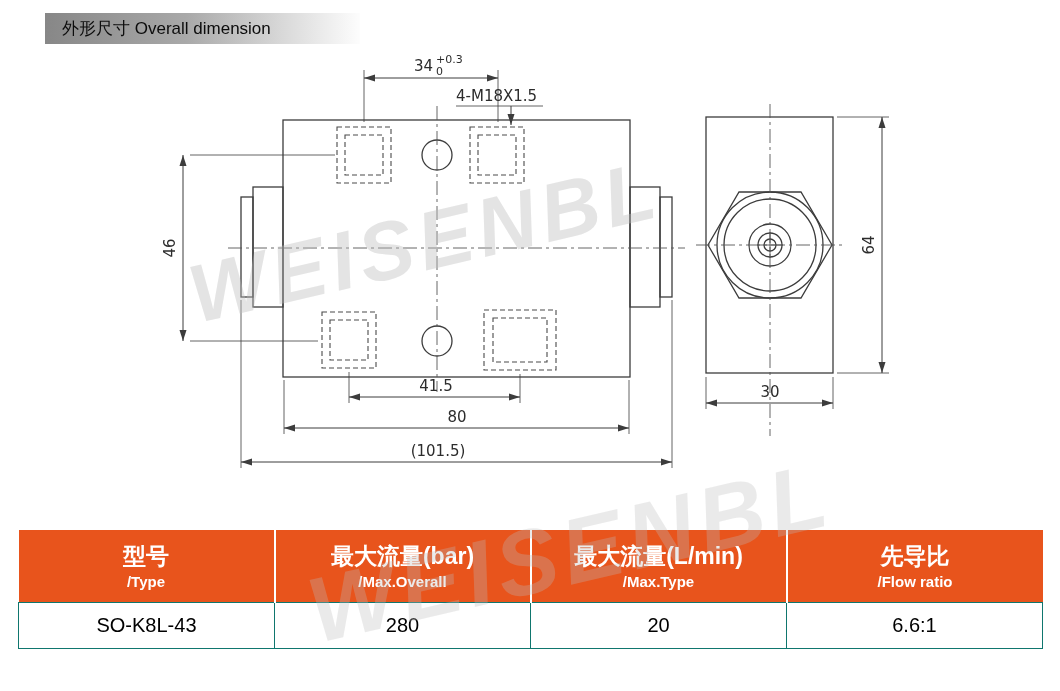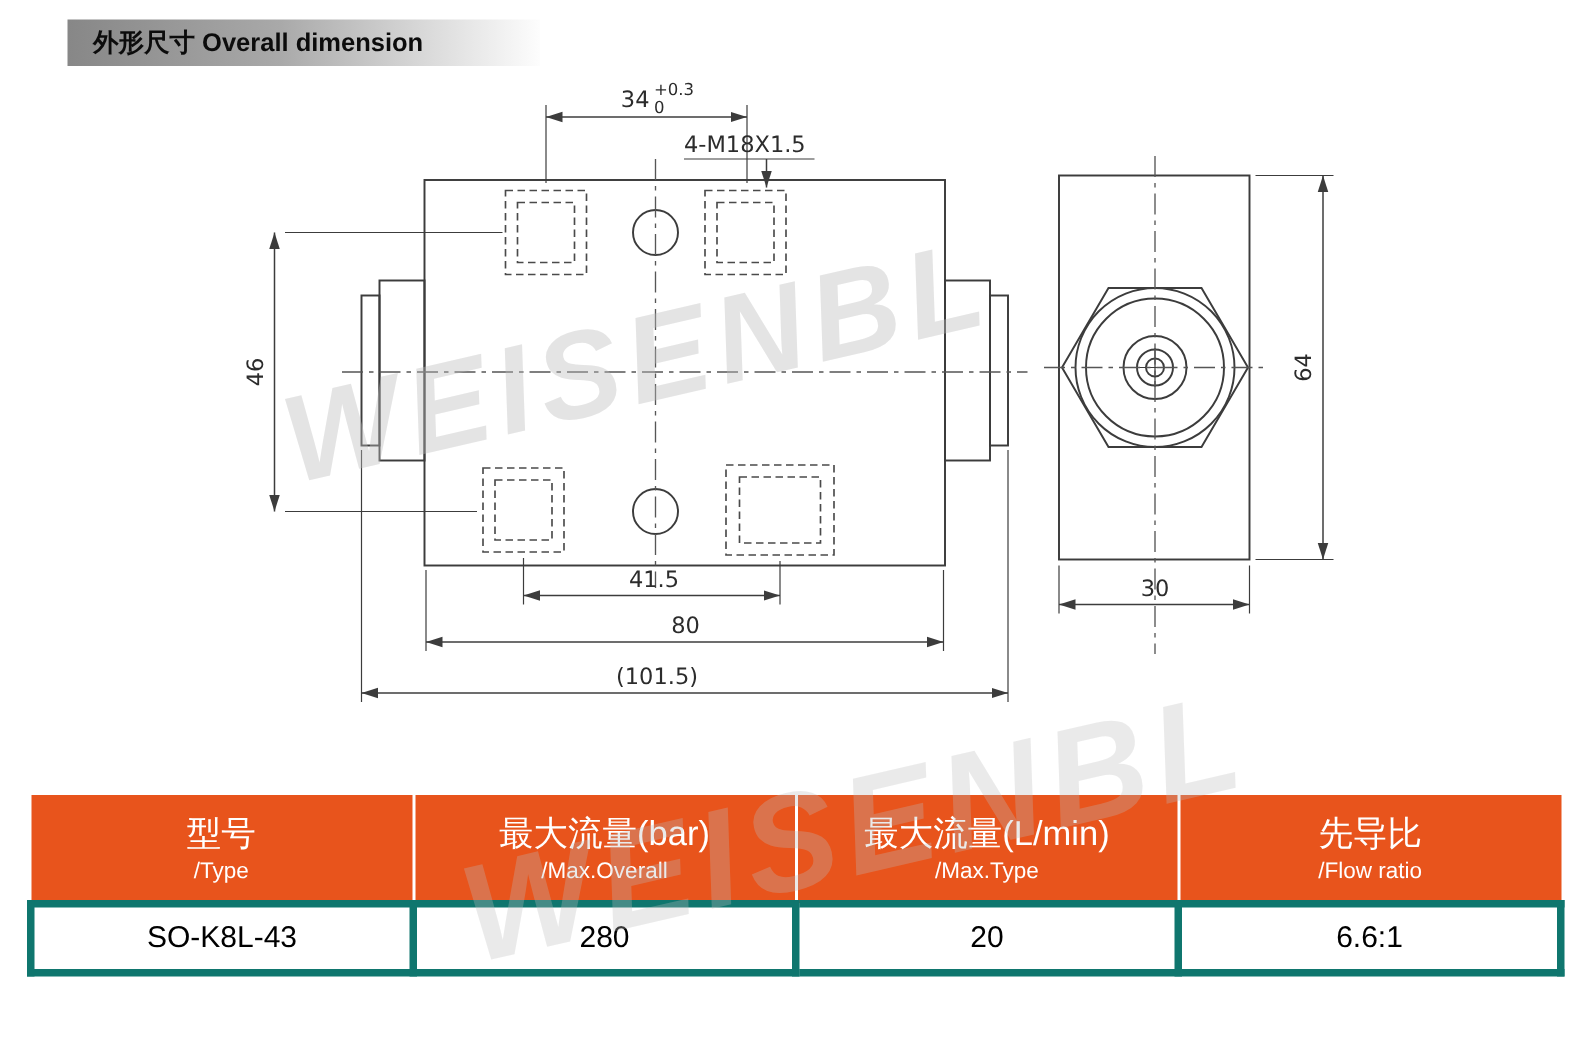--- a/index.html
+++ b/index.html
@@ -5,21 +5,21 @@
   * { margin:0; padding:0; box-sizing:border-box; }
   html,body { width:1060px; height:691px; }
   body {
     position:relative; overflow:hidden; background:#fff;
     font-family:"Liberation Sans", sans-serif;
   }
   .section-header {
     position:absolute; left:45px; top:13px; width:315px; height:31px;
     background:linear-gradient(90deg,#878787 0%,#a9a9a9 45%,#d8d8d8 75%,#fdfdfd 100%);
     display:flex; align-items:center; padding-left:17px;
-    font-size:17px; font-weight:bold; color:#0c0c0c; z-index:5;
+    font-size:17px; font-weight:normal; color:#0c0c0c; z-index:5;
   }
   svg.drawing { position:absolute; left:0; top:0; z-index:1; }
   .ol   { fill:none; stroke:var(--line,#3c3c3c); stroke-width:1.3; }
   .dash { fill:none; stroke:#4a4a4a; stroke-width:1.1; stroke-dasharray:5 3; }
   .cl   { fill:none; stroke:#565656; stroke-width:0.9; stroke-dasharray:14 4 3 4; }
   .dl   { fill:none; stroke:var(--line,#3c3c3c); stroke-width:1; }
   .ext  { fill:none; stroke:var(--line,#3c3c3c); stroke-width:0.8; }
   .dt   { fill:#2c2c2c; font-size:15px; font-family:"DejaVu Sans", sans-serif; }
   .dts  { font-size:11px; }
   .watermark {
@@ -27,28 +27,28 @@
     color:var(--watermark,#bdbdbd); letter-spacing:6px; text-align:center;
     pointer-events:none; white-space:nowrap;
   }
   .wm1 { left:165px; top:195px; width:520px; font-size:82px; transform:rotate(-13deg); opacity:.40; z-index:2; }
   .wm2 { left:290px; top:500px; width:560px; font-size:92px; transform:rotate(-13deg); opacity:.30; z-index:6; }
   .spec-table {
     position:absolute; left:18px; top:530px; width:1025px;
     border-collapse:collapse; text-align:center; z-index:4; table-layout:fixed;
   }
   .spec-table th {
-    background:var(--accent,#e8541c); color:#fff; font-weight:normal;
+    background:var(--accent,#e8541c); color:#fff; font-weight:bold;
     height:72px; border-left:2px solid #fff; vertical-align:middle; padding:4px 0;
   }
   .spec-table th:first-child { border-left:none; }
   .spec-table th .zh { font-size:23px; line-height:1.4; }
   .spec-table th .en { font-size:15px; line-height:1.3; }
   .spec-table td {
-    height:46px; border:5px solid #0f766e; font-size:20px; color:#000;
+    height:46px; border:1px solid #0f766e; font-size:20px; color:#000;
     background:#fff; vertical-align:middle;
   }
 </style>
 </head>
 <body>
 
 <div class="section-header">
   <span>外形尺寸 Overall dimension</span>
 </div>
 

